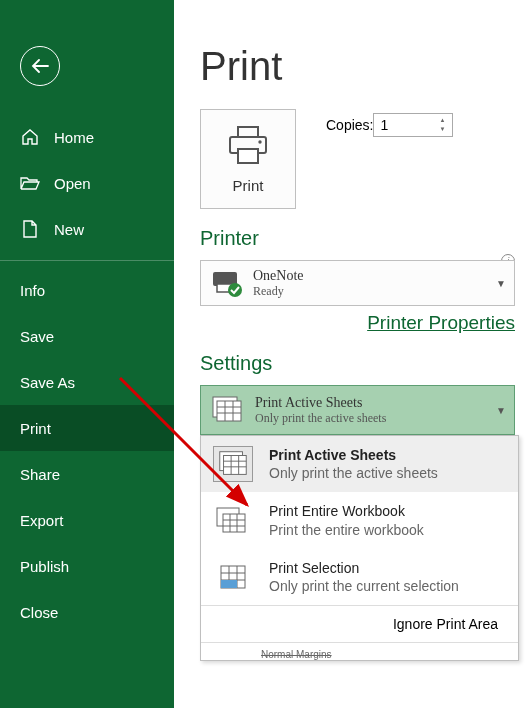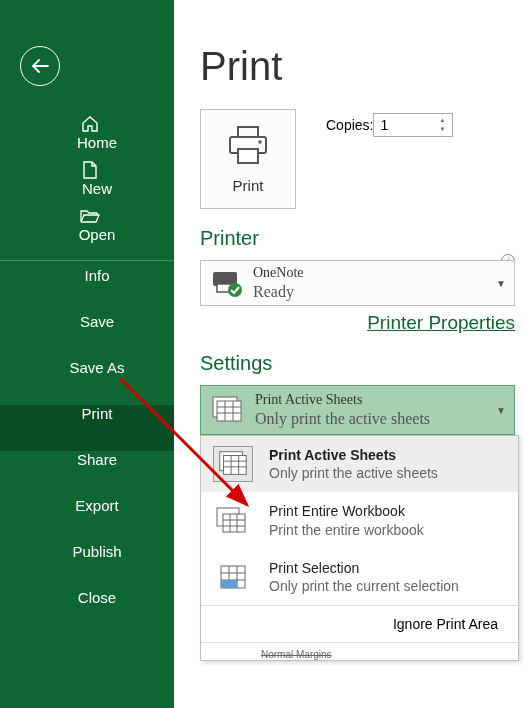--- a/index.html
+++ b/index.html
@@ -32,21 +32,20 @@
     cursor: pointer;
   }
   .sidebar-item {
     display: flex;
     align-items: center;
     height: 46px;
     padding-left: 20px;
     cursor: pointer;
     font-size: 15px;
     font-weight: 400;
-    flex-direction: column;
   }
   .sidebar-item .icon { width: 20px; height: 20px; margin-right: 14px; display:flex; align-items:center; justify-content:center;}
   .sidebar-sep { height: 1px; background: rgba(255,255,255,0.25); margin: 8px 0 6px 0; }
   .sidebar-sub { }
   .sidebar-item.active { background: #094d25; }
   
   .main {
     flex: 1;
     background: #fff;
     padding: 44px 10px 0 26px;
@@ -96,21 +95,21 @@
     background: #fcfcfc;
     display: flex; align-items: center;
     height: 46px;
     padding: 0 8px;
     cursor: pointer;
     position: relative;
   }
   .dropdown.green { background: #a6d0b0; border-color:#5e9e73; height:50px;}
   .dd-texts { flex:1; margin-left:10px; line-height:1.25;font-family:Liberation Serif, serif;}
   .dd-title { color:#333; font-size:14px; }
-  .dd-sub { color:#555; font-size:16px; }
+  .dd-sub { color:#555; font-size:12px; }
   .dd-caret { font-size:10px; color:#555; }
   .printer-props { text-align:right; margin-top:6px;}
   .printer-props a { color:#0e6632; font-size:19px; text-decoration:underline; cursor:pointer;}
   .settings-dropdown-wrap { position: relative; }
   
   .menu {
     position: absolute;
     left: 0; right: -4px;
     top: 50px;
     background: #fff;
@@ -151,33 +150,33 @@
     <div class="sidebar-item">
       <span class="icon">
         <svg width="18" height="18" viewBox="0 0 18 18">
             <path d="M2 8 L9 2 L16 8 V16 H11 V11 H7 V16 H2 Z" fill="none" stroke="#fff" stroke-width="1.4"></path>
           </svg>
       </span>
       <span>Home</span>
     </div>
     <div class="sidebar-item">
       <span class="icon">
+        <svg width="20" height="16" viewBox="0 0 20 16">
+            <path d="M1 3 H7 L9 5 H17 V7 H4 L1 14 Z M4 7 H19 L16 14 H1" fill="none" stroke="#fff" stroke-width="1.3"></path>
+          </svg>
+      </span>
+      <span>Open</span>
+    </div>
+    <div class="sidebar-item">
+      <span class="icon">
         <svg width="16" height="18" viewBox="0 0 16 18">
             <path d="M2 1 H10 L14 5 V17 H2 Z M10 1 V5 H14" fill="none" stroke="#fff" stroke-width="1.4"></path>
           </svg>
       </span>
       <span>New</span>
-    </div>
-    <div class="sidebar-item">
-      <span class="icon">
-        <svg width="20" height="16" viewBox="0 0 20 16">
-            <path d="M1 3 H7 L9 5 H17 V7 H4 L1 14 Z M4 7 H19 L16 14 H1" fill="none" stroke="#fff" stroke-width="1.3"></path>
-          </svg>
-      </span>
-      <span>Open</span>
     </div>
     <div class="sidebar-sep"></div>
     <div class="sidebar-item sidebar-sub">
       <span>Info</span>
     </div>
     <div class="sidebar-item sidebar-sub">
       <span>Save</span>
     </div>
     <div class="sidebar-item sidebar-sub">
       <span>Save As</span>

